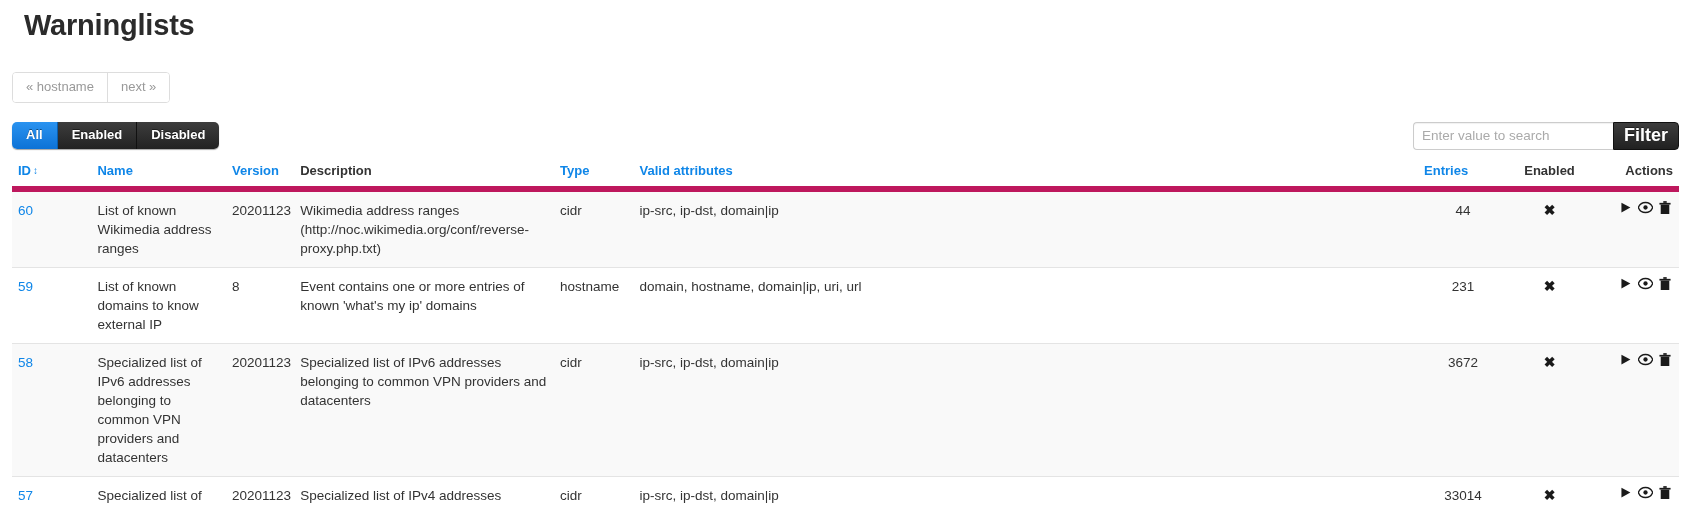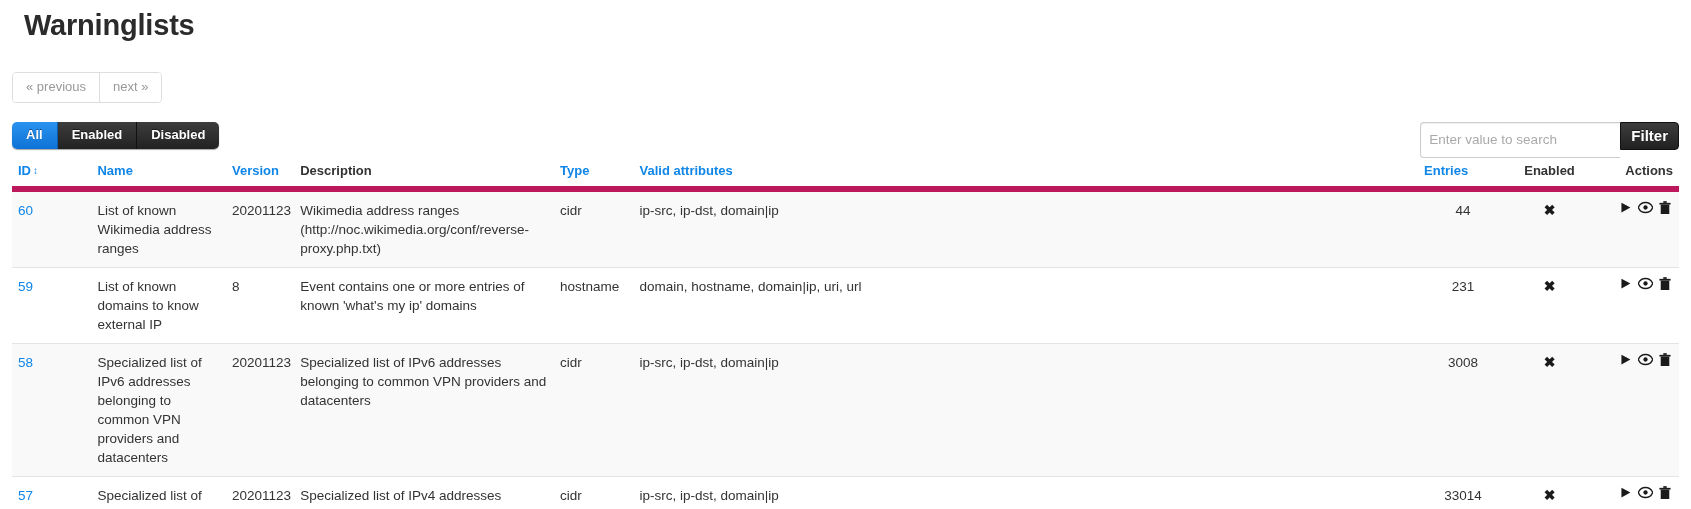--- a/index.html
+++ b/index.html
@@ -86,36 +86,36 @@
   
   .search-group {
     position: absolute;
     right: 0;
     top: 0;
     display: flex;
     align-items: stretch;
   }
   .search-input {
     width: 200px;
-    height: 36px;
+    height: 28px;
     border: 1px solid #cccccc;
     border-right: none;
     border-radius: 4px 0 0 4px;
     padding: 0 8px;
     font-size: 13.5px;
     font-family: "Liberation Sans", sans-serif;
     color: #555555;
     outline: none;
     background: #ffffff;
     box-shadow: inset 0 1px 1px rgba(0,0,0,0.06);
   }
   .search-input::placeholder { color: #aaaaaa; }
   .filter-btn {
     height: 28px;
-    font-size: 15px;
+    font-size: 18px;
     font-weight: bold;
     color: #ffffff;
     background: linear-gradient(to bottom, #3d3d3d 0%, #212121 100%);
     border: 1px solid #111111;
     border-radius: 0 4px 4px 0;
     padding: 0 10px;
     text-shadow: 0 -1px 0 rgba(0,0,0,0.45);
     cursor: pointer;
     font-family: "Liberation Sans", sans-serif;
   }
@@ -195,21 +195,21 @@
 </style>
 </head>
 <body>
 
 <div class="page">
 
   <h1 class="page-title">Warninglists</h1>
 
   <div class="pagination-wrap">
     <div class="pagination">
-      <div class="pg-item">« previous</div>
+      <div class="pg-item">« hostname</div>
       <div class="pg-item">next »</div>
     </div>
   </div>
 
   <div class="toolbar">
     <div class="segmented">
       <div class="seg active">All</div>
       <div class="seg">Enabled</div>
       <div class="seg">Disabled</div>
     </div>
@@ -310,21 +310,21 @@
             </div>
           </td>
         </tr>
         <tr class="zebra">
           <td class="id-cell"><a>58</a></td>
           <td>Specialized list of IPv6 addresses belonging to common VPN providers and datacenters</td>
           <td>20201123</td>
           <td>Specialized list of IPv6 addresses belonging to common VPN providers and datacenters</td>
           <td>cidr</td>
           <td>ip-src, ip-dst, domain|ip</td>
-          <td class="center">3008</td>
+          <td class="center">3672</td>
           <td class="center"><span class="x-mark">✖</span></td>
           <td>
             <div class="actions">
               <span class="act-icon">
                 <svg width="13" height="13" viewBox="0 0 16 16">
                   <polygon points="3,2 14,8 3,14" fill="#1a1a1a"></polygon>
                 </svg>
               </span>
               <span class="act-icon">
                 <svg width="15" height="13" viewBox="0 0 18 14">

